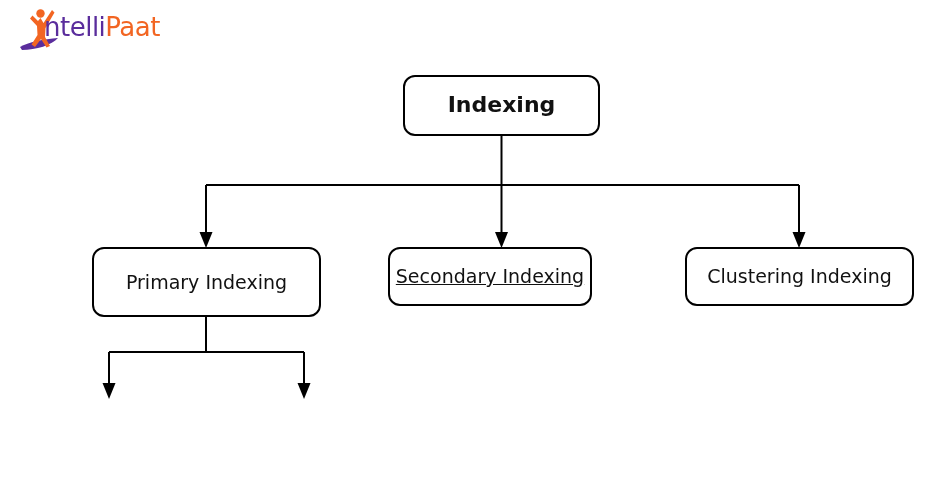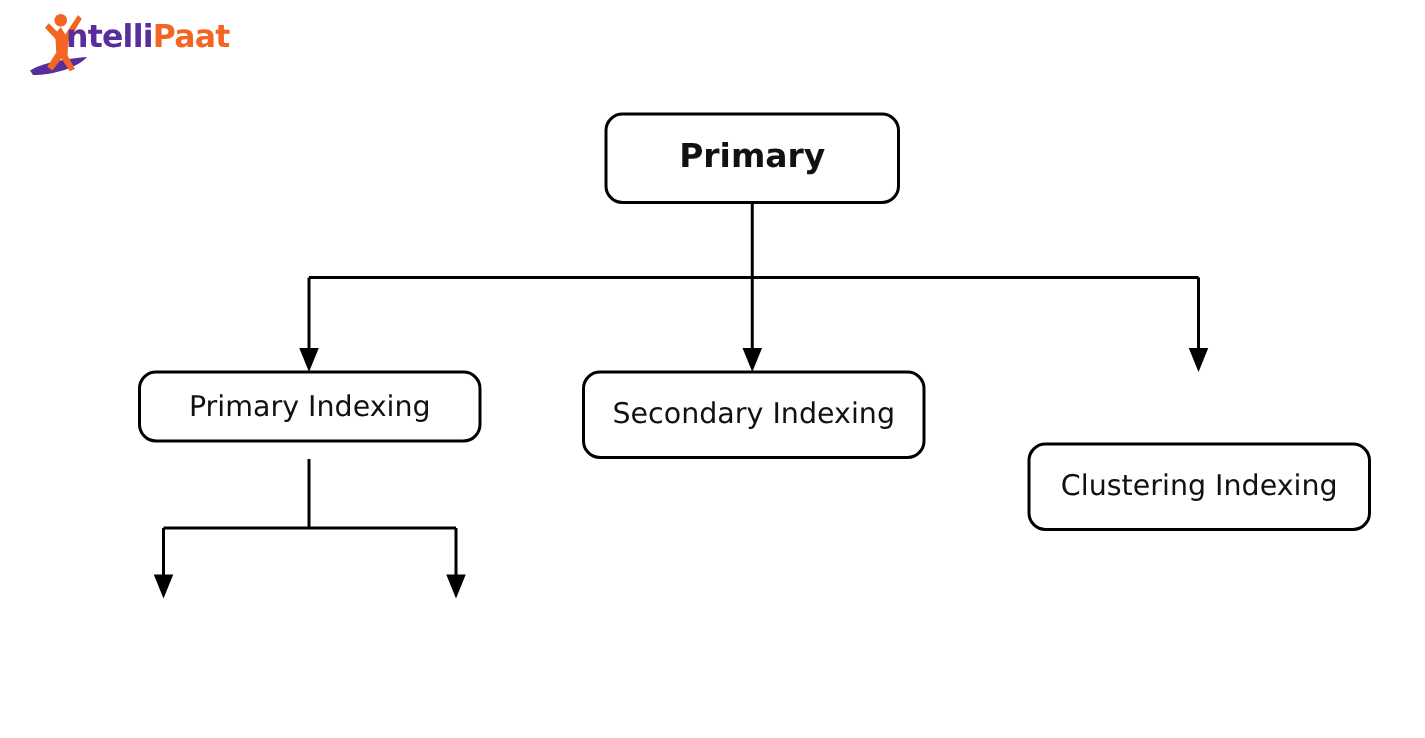--- a/index.html
+++ b/index.html
@@ -34,22 +34,22 @@
     left: 0px;
     top: 0px;
     width: 44px;
     height: 48px;
   }
   #logo-text {
     position: absolute;
     left: 26px;
     top: 8px;
     font-family: "DejaVu Sans", sans-serif;
-    font-size: 21px;
-    font-weight: bold;
+    font-size: 26px;
+    font-weight: normal;
     letter-spacing: -0.5px;
     white-space: nowrap;
     line-height: 1;
   }
   .logo-part-1 { color: #5a2d9c; }
   .logo-part-2 { color: #f26522; }
 
   
   .node {
     position: absolute;
@@ -76,34 +76,34 @@
   }
   #node-indexing .node-label {
     font-size: 22px;
     font-weight: bold;
   }
 
   #node-primary {
     left: 92px;
     top: 247px;
     width: 229px;
-    height: 48px;
+    height: 70px;
   }
   #node-secondary {
     left: 388px;
     top: 247px;
-    width: 229px;
+    width: 204px;
     height: 59px;
+    text-decoration: underline;
   }
   #node-clustering {
     left: 685px;
     top: 247px;
     width: 229px;
     height: 59px;
-    margin-top: 48px;
   }
   #node-primary .node-label,
   #node-secondary .node-label,
   #node-clustering .node-label {
     font-size: 19px;
     font-weight: normal;
   }
 
   #node-dense {
     left: 38px;
@@ -182,21 +182,21 @@
     <path class="conn-line" d="M109 352 L304 352"></path>
 
     <path class="conn-line" d="M109 352 L109 390"></path>
     <polygon class="conn-arrow" points="109,399 102.5,383 115.5,383"></polygon>
 
     <path class="conn-line" d="M304 352 L304 390"></path>
     <polygon class="conn-arrow" points="304,399 297.5,383 310.5,383"></polygon>
   </svg>
 
   <div class="node" id="node-indexing">
-    <span class="node-label">Primary</span>
+    <span class="node-label">Indexing</span>
   </div>
 
   <div class="node" id="node-primary">
     <span class="node-label">Primary Indexing</span>
   </div>
 
   <div class="node" id="node-secondary">
     <span class="node-label">Secondary Indexing</span>
   </div>
 

